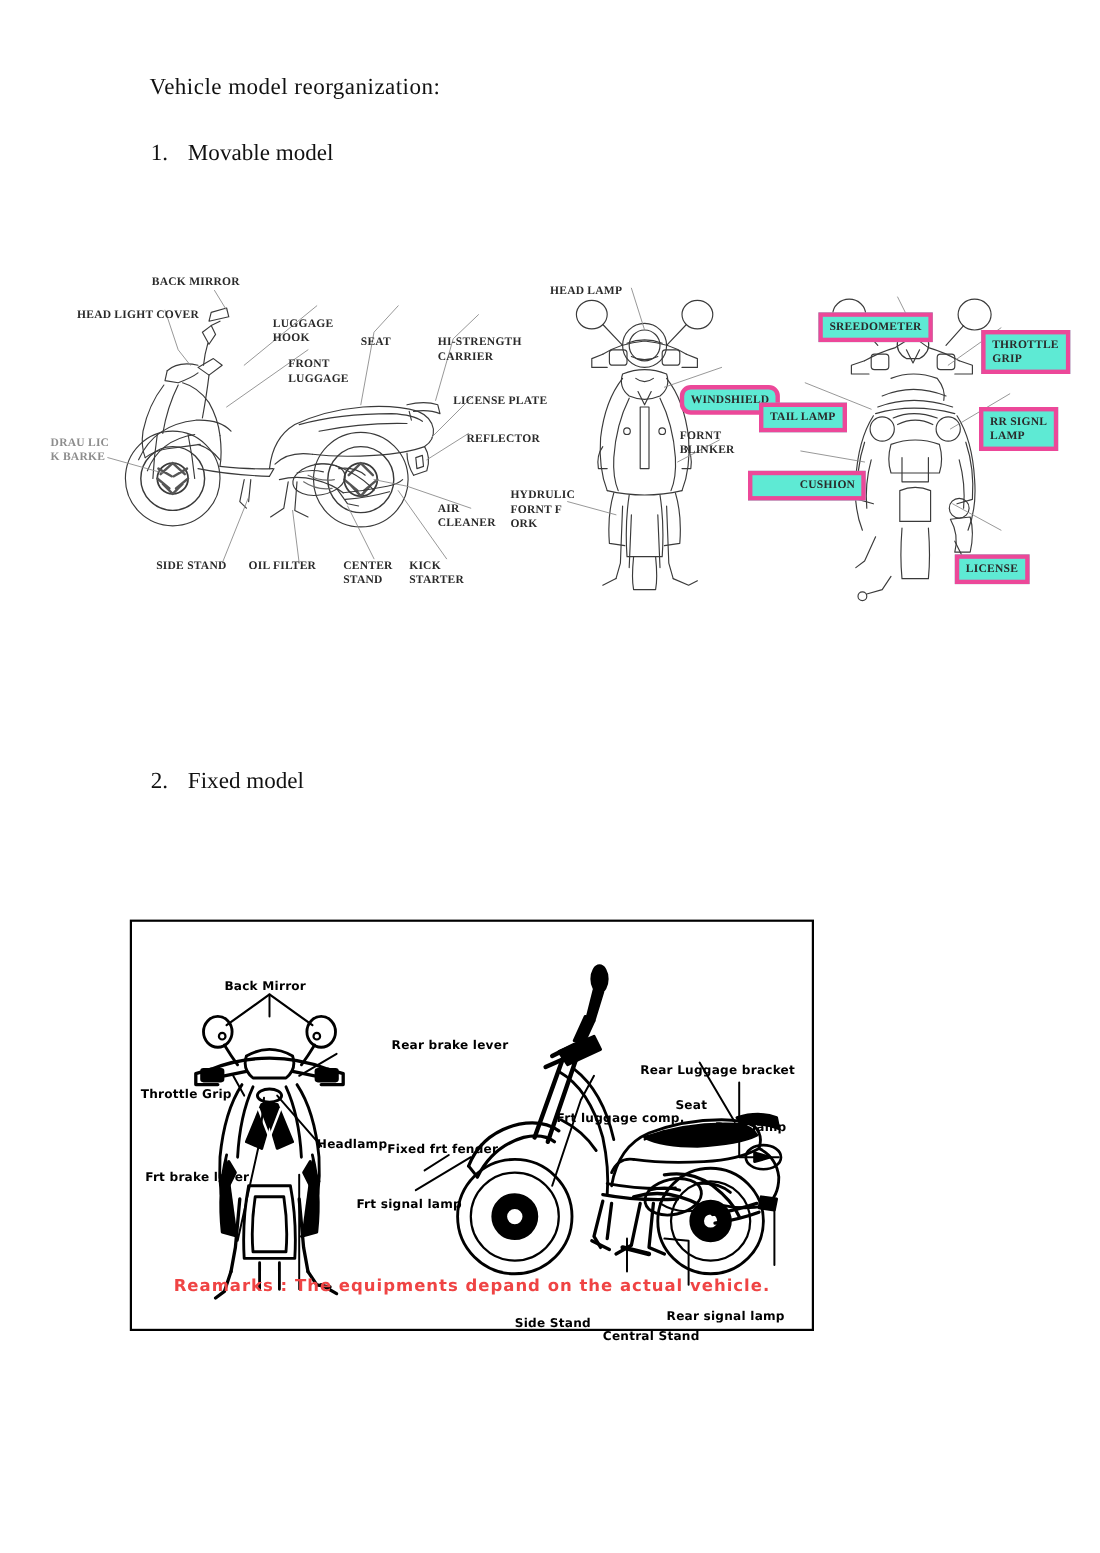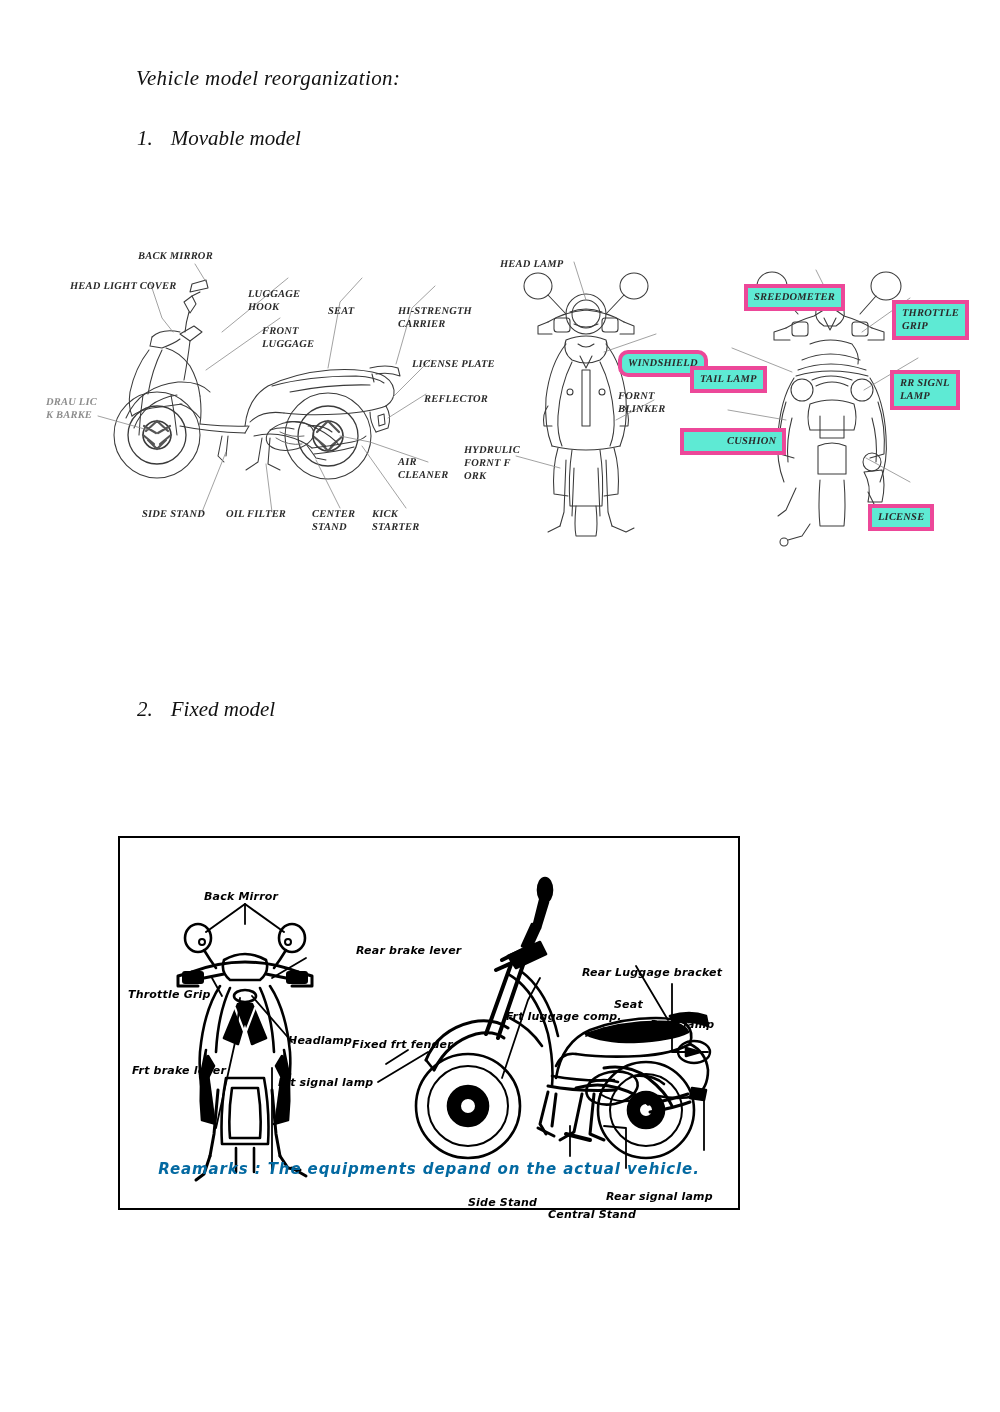--- a/index.html
+++ b/index.html
@@ -5,21 +5,21 @@
 <style>
   html,body{margin:0;padding:0;}
   body{
     width:1000px;height:1412px;
     background:#ffffff;
     font-family:"Liberation Serif", serif;
     position:relative;
     overflow:hidden;
     color:#000;
   }
-  .page{position:relative;width:925px;height:1412px;font-style:italic;}
+  .page{position:relative;width:925px;height:1412px;}
 
   
   .doc-title{
     position:absolute;left:136px;top:66px;
     font-family:"Liberation Serif", serif;
     font-size:21px;letter-spacing:.4px;color:#111;
   }
   .list-item{
     position:absolute;
     font-family:"Liberation Serif", serif;
@@ -75,21 +75,21 @@
     line-height:13px;
     letter-spacing:.2px;
     color:#000;
     white-space:nowrap;
   }
   .fremark{
     position:absolute;left:0;right:0;top:322px;
     text-align:center;
     font-family:"DejaVu Sans", sans-serif;
     font-weight:bold;
-    font-size:15px;letter-spacing:.9px;color:#0369a1;
+    font-size:15px;letter-spacing:.9px;color:#ef4444;
   }
 </style>
 </head>
 <body>
 
 <div class="page">
 
   <div class="doc-title">Vehicle model reorganization:</div>
 
   <div class="list-item" id="item1">
@@ -508,21 +508,21 @@
         </g>
 
       </g>
     </svg>
 
     <div class="flabel" style="left:84px;top:52px;">Back Mirror</div>
     <div class="flabel" style="left:206px;top:106px;margin-left:30px;">Rear brake lever</div>
     <div class="flabel" style="left:8px;top:150px;">Throttle Grip</div>
     <div class="flabel" style="left:168px;top:196px;">Headlamp</div>
     <div class="flabel" style="left:2px;top:226px;margin-left:10px;">Frt brake lever</div>
-    <div class="flabel" style="left:158px;top:238px;">Frt signal lamp</div>
+    <div class="flabel" style="left:158px;top:250px;padding-left:46px;">Frt signal lamp</div>
 
     <div class="flabel" style="left:232px;top:200px;">Fixed frt fender</div>
     <div class="flabel" style="left:386px;top:172px;">Frt luggage comp.</div>
     <div class="flabel" style="left:494px;top:160px;">Seat</div>
     <div class="flabel" style="left:462px;top:128px;">Rear Luggage bracket</div>
     <div class="flabel" style="left:530px;top:180px;">Rear lamp</div>
     <div class="flabel" style="left:348px;top:358px;">Side Stand</div>
     <div class="flabel" style="left:428px;top:370px;">Central Stand</div>
     <div class="flabel" style="left:486px;top:352px;">Rear signal lamp</div>
 

